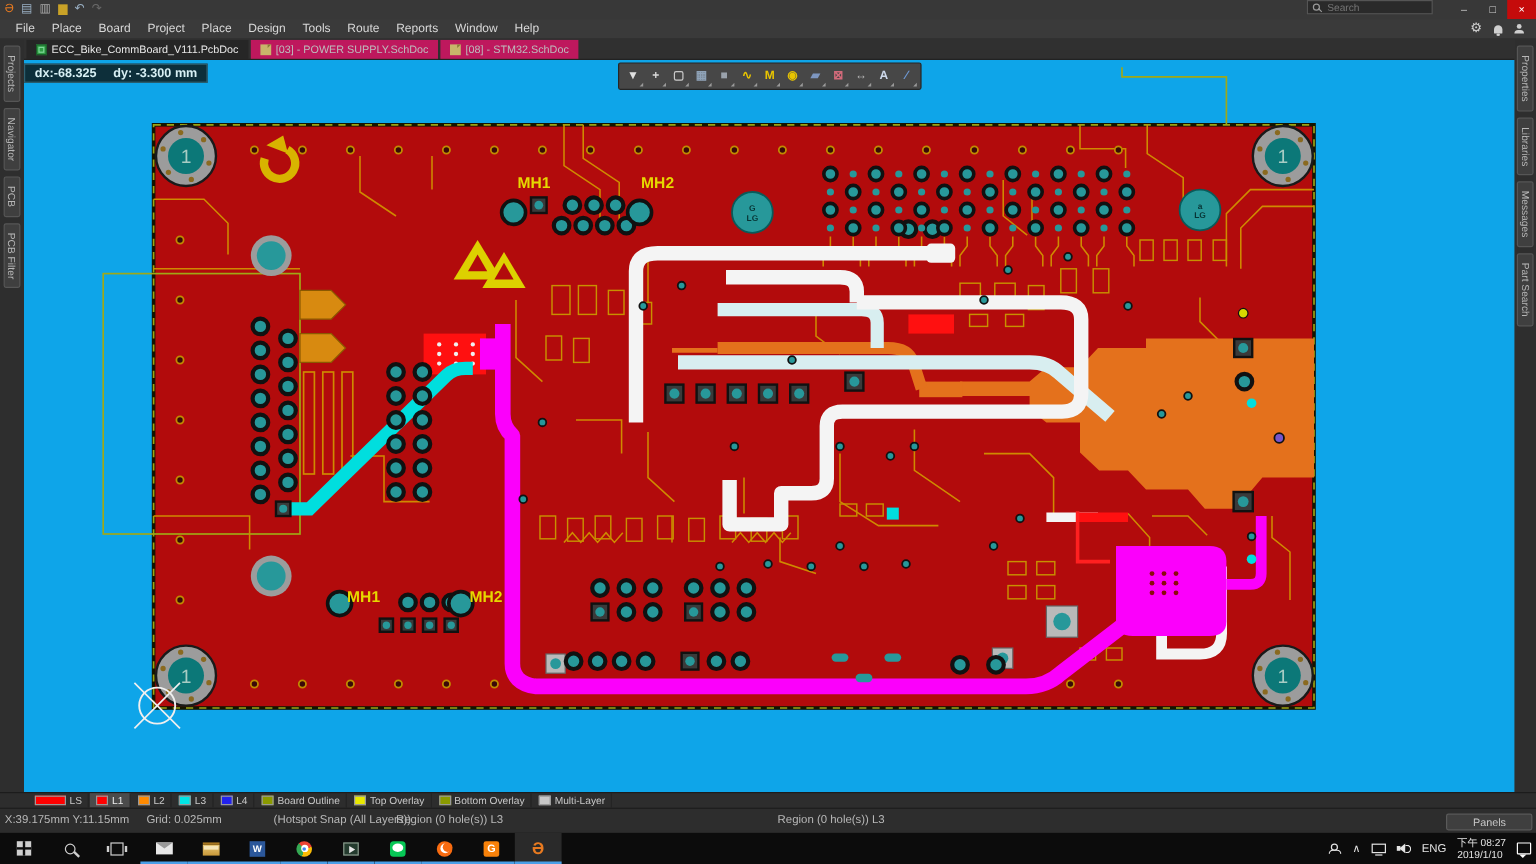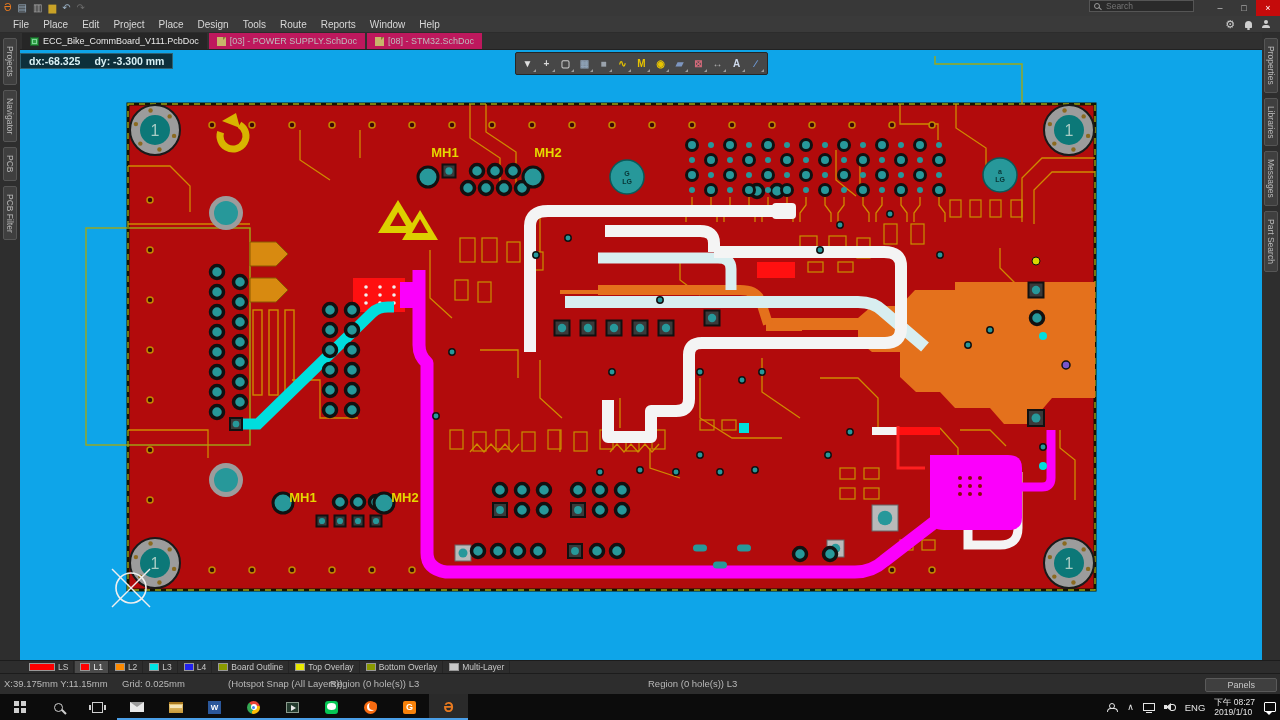--- a/index.html
+++ b/index.html
@@ -145,21 +145,21 @@
       <span class="winbtn close">×</span>
     </div>
   </div>
 
   <div class="menubar">
 
       <span class="menu-item">File</span>
 
       <span class="menu-item">Place</span>
 
-      <span class="menu-item">Edit</span>
+      <span class="menu-item">Board</span>
 
       <span class="menu-item">Project</span>
 
       <span class="menu-item">Place</span>
 
       <span class="menu-item">Design</span>
 
       <span class="menu-item">Tools</span>
 
       <span class="menu-item">Route</span>

